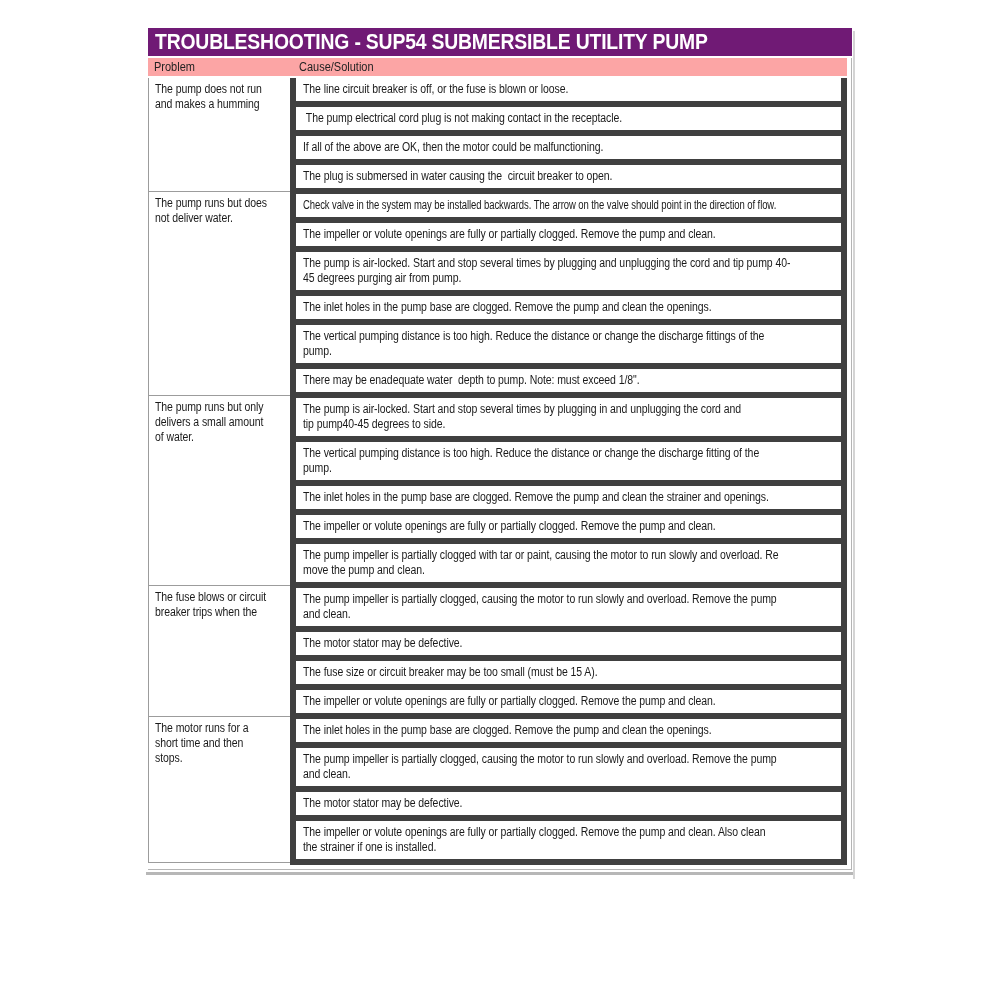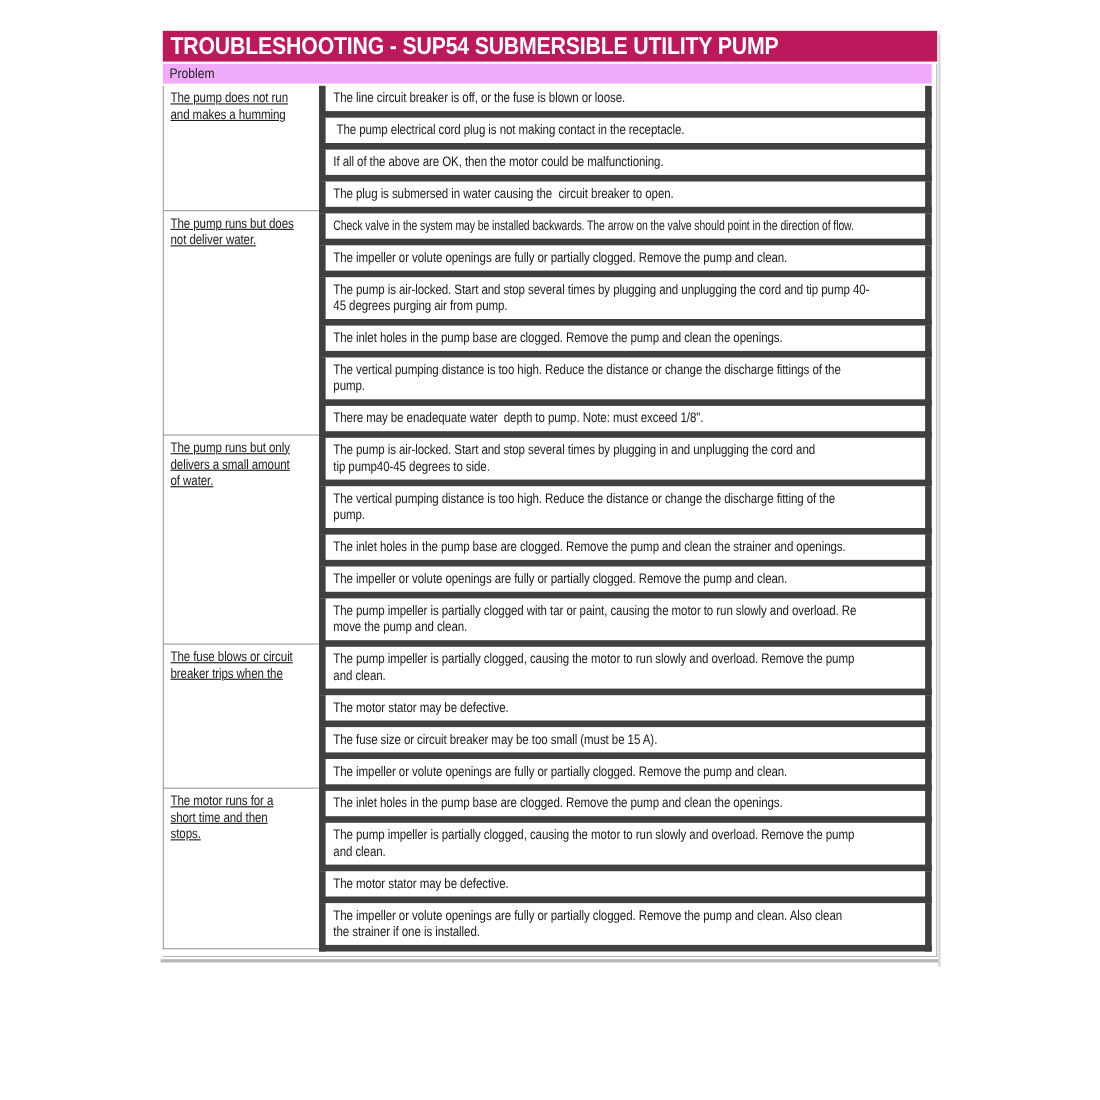--- a/index.html
+++ b/index.html
@@ -17,21 +17,21 @@
     width:704px;
   }
   .doc::after{
     content:"";
     position:absolute;
     right:-3px; top:3px; bottom:-4px;
     width:2px;
     background:#d4d4d4;
   }
   .title-bar {
-    background:#be185d;
+    background:#701a75;
     height:28px;
     line-height:28px;
     padding-left:7px;
     margin-bottom:2px;
     overflow:hidden;
   }
   .title-bar .title-text {
     display:inline-block;
     color:#ffffff;
     font-weight:bold;
@@ -47,21 +47,21 @@
     padding:0 4px 4px 0;
     background:#ffffff;
   }
   .bottom-rule {
     height:3px;
     background:#b7b7b7;
     margin:2px -2px 0 -2px;
   }
   .head-row {
     display:flex;
-    background:#f0abfc;
+    background:#fca5a5;
     height:18px;
     align-items:center;
     font-size:12.5px;
     color:#222222;
     margin-bottom:2px;
   }
   .hc-problem { width:144px; padding-left:6px; }
   .hc-cause   { flex:1; padding-left:7px; }
   .hlabel {
     display:inline-block;
@@ -74,21 +74,20 @@
     border-collapse:collapse;
     table-layout:fixed;
     font-size:12.5px;
     line-height:15px;
   }
   td.problem {
     width:144px;
     border:1px solid #9c9c9c;
     padding:4px 4px 4px 6px;
     vertical-align:top;
-    text-decoration:underline;
   }
   td.cause {
     border:6px solid #404040;
     padding:4px 6px 4px 7px;
     vertical-align:middle;
   }
   tr.sec-first > td { border-top:1px solid #1d4ed8; }
   tr.tbl-first > td { border-top:none; }
   .txt {
     display:block;
@@ -114,20 +113,23 @@
   <div class="title-bar">
     <span class="title-text">TROUBLESHOOTING - SUP54 SUBMERSIBLE UTILITY PUMP</span>
   </div>
 
   <div class="frame">
 
     <div class="head-row">
       <div class="hc-problem">
         <span class="hlabel">Problem</span>
       </div>
+      <div class="hc-cause">
+        <span class="hlabel">Cause/Solution</span>
+      </div>
     </div>
 
     <table class="tbl">
 
       <tbody>
           <tr class="sec-first tbl-first">
         <td class="problem" rowspan="4">
               <span class="txt">The pump does not run
 and makes a humming</span>
             </td>

